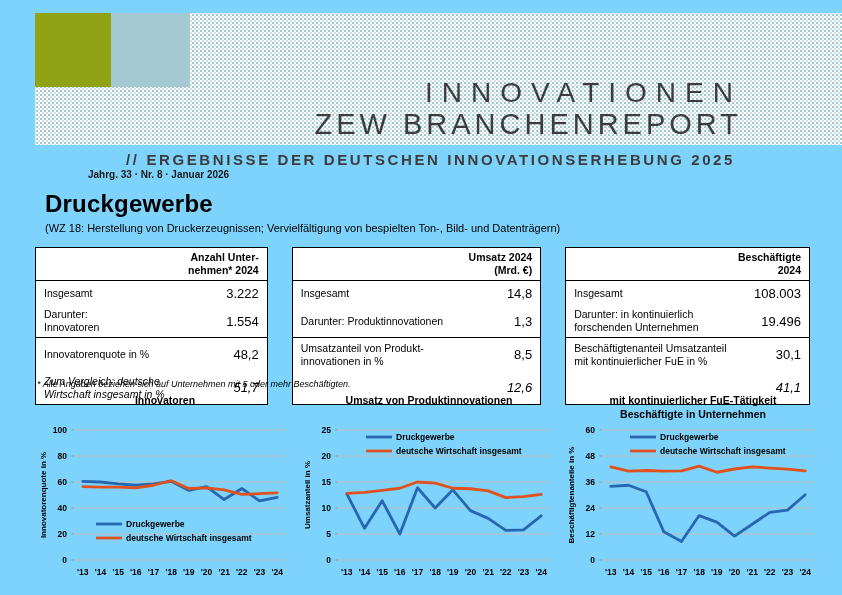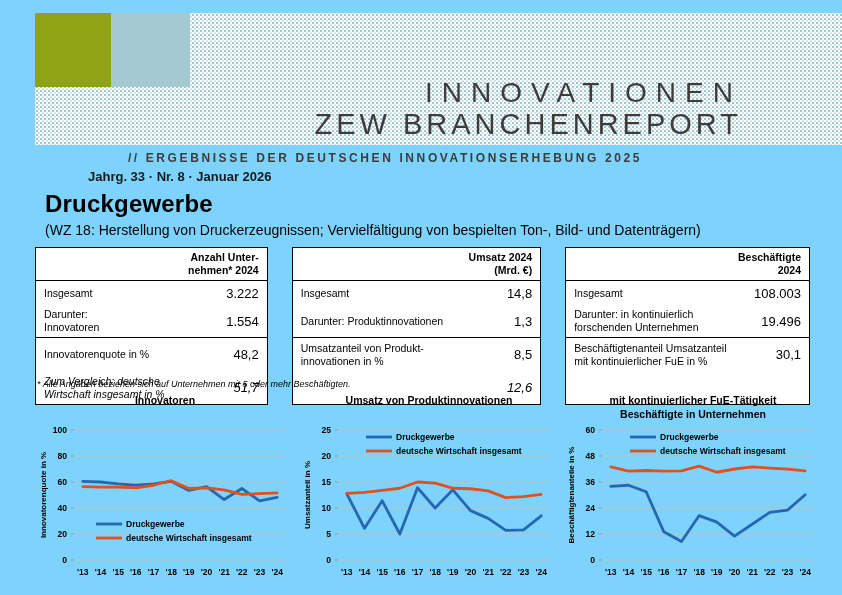--- a/index.html
+++ b/index.html
@@ -11,27 +11,27 @@
     background-color:#fff;
     background-image:
       radial-gradient(#9ec7d1 0.9px, transparent 1px),
       radial-gradient(#cfe2e7 0.9px, transparent 1px);
     background-size:4px 4px,4px 4px;background-position:0 0,2px 2px;}
   .block-green{position:absolute;left:0;top:0;width:76px;height:74px;}
   .block-blue{position:absolute;left:76px;top:0;width:79px;height:74px;}
   .mast-titles{position:absolute;right:100px;bottom:4px;text-align:right;color:#3c3c3c;}
   .mast-line1{font-size:28px;font-weight:400;letter-spacing:9px;line-height:31px;white-space:nowrap;}
   .mast-line2{font-size:29px;font-weight:400;letter-spacing:4px;line-height:33px;white-space:nowrap;}
-  .mast-sub{position:absolute;left:35px;right:107px;top:151px;text-align:center;
-    font-size:12px;font-weight:bold;letter-spacing:2.6px;color:#3c3c3c;white-space:nowrap;}
-  .issue{position:absolute;left:88px;top:169px;font-size:13px;font-weight:bold;color:#1a1a1a;}
+  .mast-sub{position:absolute;left:35px;right:107px;top:151px;text-align:right;
+    font-size:15px;font-weight:bold;letter-spacing:2.6px;color:#3c3c3c;white-space:nowrap;}
+  .issue{position:absolute;left:88px;top:169px;font-size:10px;font-weight:bold;color:#1a1a1a;}
 
   
   .doc-title{position:absolute;left:45px;top:190px;font-size:24px;font-weight:bold;letter-spacing:.2px;}
-  .doc-subtitle{position:absolute;left:45px;top:222px;font-size:14px;}
+  .doc-subtitle{position:absolute;left:45px;top:222px;font-size:11px;}
 
   
   .tables{position:absolute;left:35px;top:247px;width:775px;display:flex;gap:24px;}
   .tbl{border:1.6px solid #000;box-sizing:border-box;background:#fff;}
   .tbl-1{width:250px;} .tbl-2{width:268px;} .tbl-3{width:263px;}
   .tbl-head{border-bottom:1.6px solid #000;min-height:33px;display:flex;align-items:center;
     justify-content:flex-end;text-align:right;padding:2px 8px;box-sizing:border-box;
     font-size:10.5px;font-weight:bold;white-space:pre-line;line-height:13px;}
   .t-row{display:flex;justify-content:space-between;align-items:center;
     padding:2px 8px;box-sizing:border-box;font-size:10.5px;line-height:13px;}
@@ -123,20 +123,24 @@
       </div>
       <div class="t-row row-2">
         <span class="t-label">Darunter: in kontinuierlich
 forschenden Unternehmen</span>
         <span class="t-value">19.496</span>
       </div>
       <div class="t-row row-3">
         <span class="t-label">Beschäftigtenanteil Umsatzanteil
 mit kontinuierlicher FuE in %</span>
         <span class="t-value">30,1</span>
+      </div>
+      <div class="t-row row-4 italic">
+        <span class="t-label"></span>
+        <span class="t-value">41,1</span>
       </div>
     </div>
 
   </div>
 
   <div class="footnote">* Alle Angaben beziehen sich auf Unternehmen mit 5 oder mehr Beschäftigten.</div>
 
   <div class="charts">
     <div class="chart">
       <div class="chart-title">

